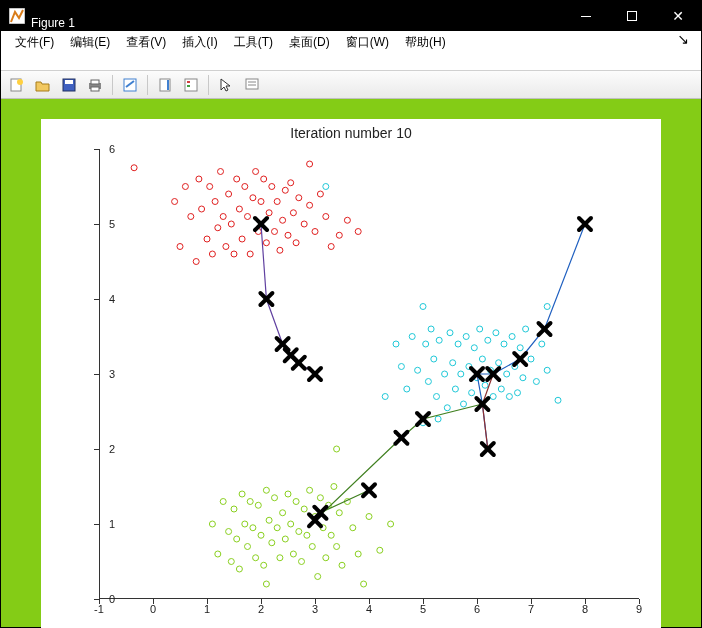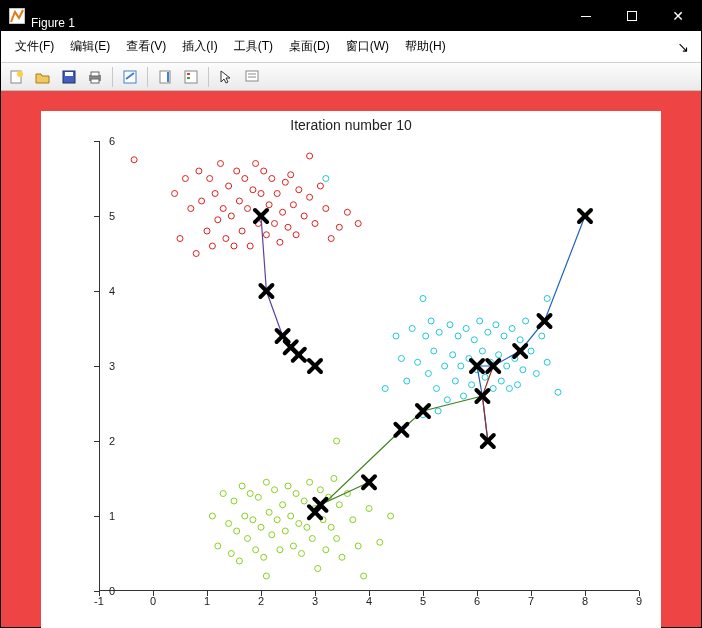--- a/index.html
+++ b/index.html
@@ -36,25 +36,24 @@
   .winbtns { display: flex; height: 100%; }
   .winbtn {
     width: 46px; height: 30px;
     display: flex; align-items: center; justify-content: center;
     color: #fff; font-family: Arial;
   }
   .minline { width: 10px; height: 1px; background: #fff; }
   .maxbox { width: 10px; height: 10px; border: 1px solid #fff; }
   .xsym { font-size: 14px; }
   .menubar {
-    height: 32px;
+    height: 40px;
     background: #fff;
     border-bottom: 1px solid #d0d0d0;
     display: flex;
-    align-items: center;
     padding: 0 6px;
   }
   .menuitem {
     padding: 3px 8px;
     font-size: 12px;
     cursor: default;
   }
   .menuspacer { flex: 1; }
   .menuarrow { padding: 0 6px; font-size: 14px; }
   .toolbar {
@@ -68,21 +67,21 @@
   }
   .tbtn {
     width: 24px; height: 22px;
     display: flex; align-items: center; justify-content: center;
     border: 1px solid transparent;
     border-radius: 2px;
   }
   .tsep { width: 1px; height: 20px; background: #c8c8c8; margin: 0 3px; }
   .figure-area {
     flex: 1;
-    background: #ef4444;
+    background: #84cc16;
     position: relative;
   }
   .plot-panel {
     position: absolute;
     left: 40px; top: 20px;
     width: 620px; height: 520px;
     background: #fff;
   }
   .plot-title {
     position: absolute;

